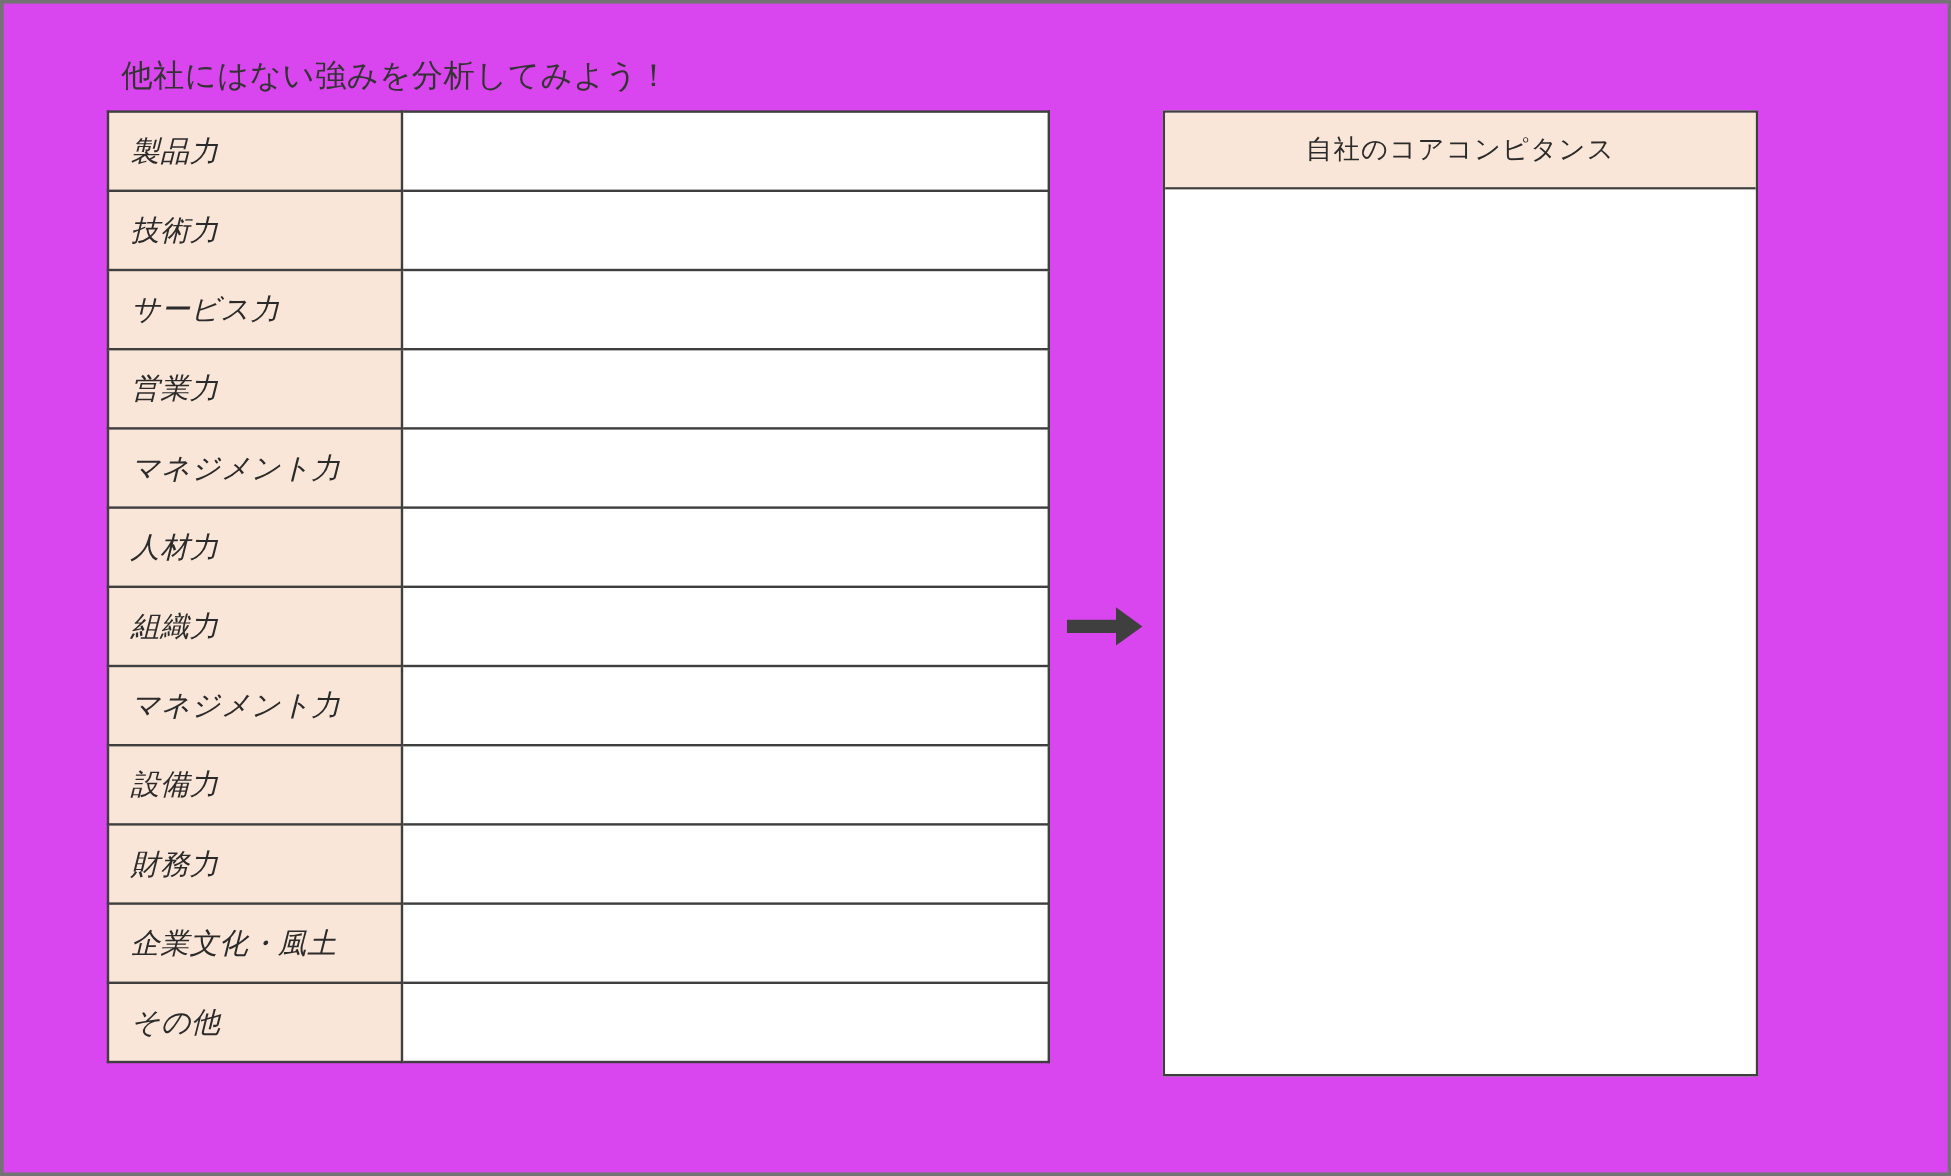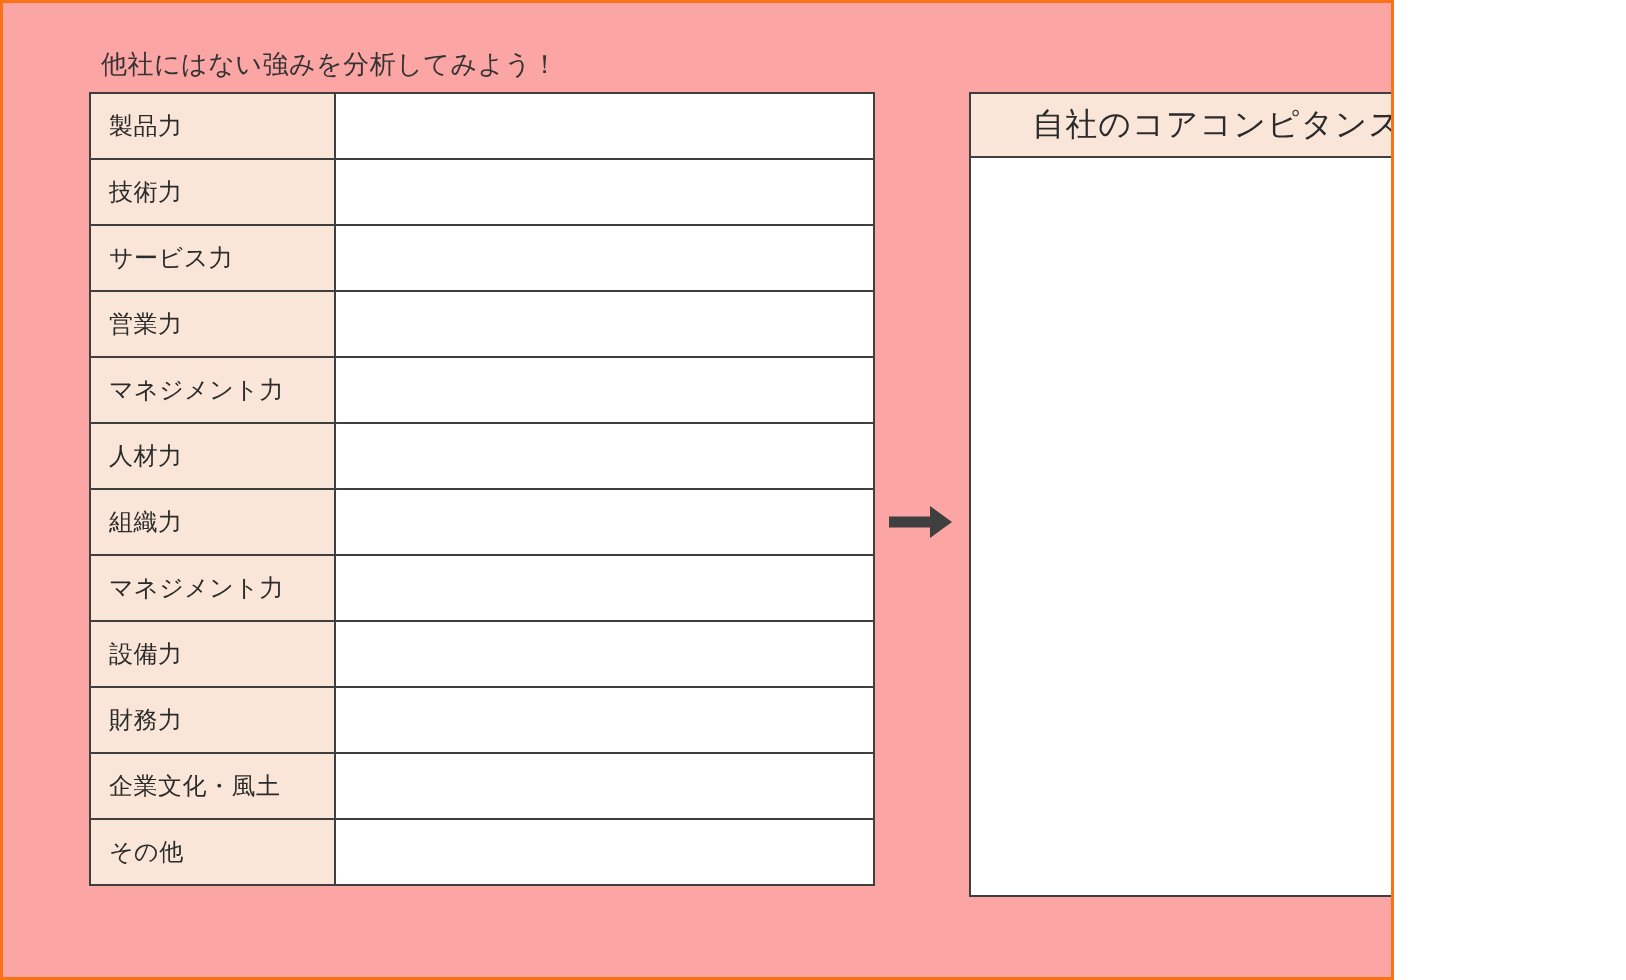--- a/index.html
+++ b/index.html
@@ -6,25 +6,25 @@
     margin: 0;
     padding: 0;
     background: #ffffff;
   }
   body {
     font-family: "DejaVu Sans", "Liberation Sans", sans-serif;
   }
 
   #page {
     position: relative;
-    width: 1394px;
+    width: 1626px;
     height: 980px;
-    background: #fca5a5;
+    background: #d946ef;
     box-sizing: border-box;
-    border: 3px solid #f97316;
+    border: 3px solid #737373;
     overflow: hidden;
   }
 
   
   #worksheet-title {
     position: absolute;
     left: 98px;
     top: 44px;
     font-size: 26px;
     line-height: 34px;
@@ -43,20 +43,21 @@
     table-layout: fixed;
   }
   #strength-table tr {
     height: 61.8px;
   }
   #strength-table td {
     border: 2px solid #3f3f3f;
     padding: 16px;
     vertical-align: middle;
     box-sizing: border-box;
+    font-style: italic;
   }
   #strength-table td.label-cell {
     width: 245px;
     background: #fae6d8;
     padding-left: 18px;
     font-size: 24px;
     color: #2b2b2b;
     letter-spacing: 0.5px;
     white-space: nowrap;
   }
@@ -87,21 +88,21 @@
     flex-direction: column;
   }
   #core-competence-header {
     height: 62px;
     flex: 0 0 62px;
     background: #fae6d8;
     border-bottom: 2px solid #3f3f3f;
     display: flex;
     align-items: center;
     justify-content: center;
-    font-size: 32px;
+    font-size: 22px;
     color: #2b2b2b;
     letter-spacing: 1px;
     white-space: nowrap;
     text-align: center;
   }
   #core-competence-body {
     flex: 1 1 auto;
     background: #ffffff;
   }
 </style>

